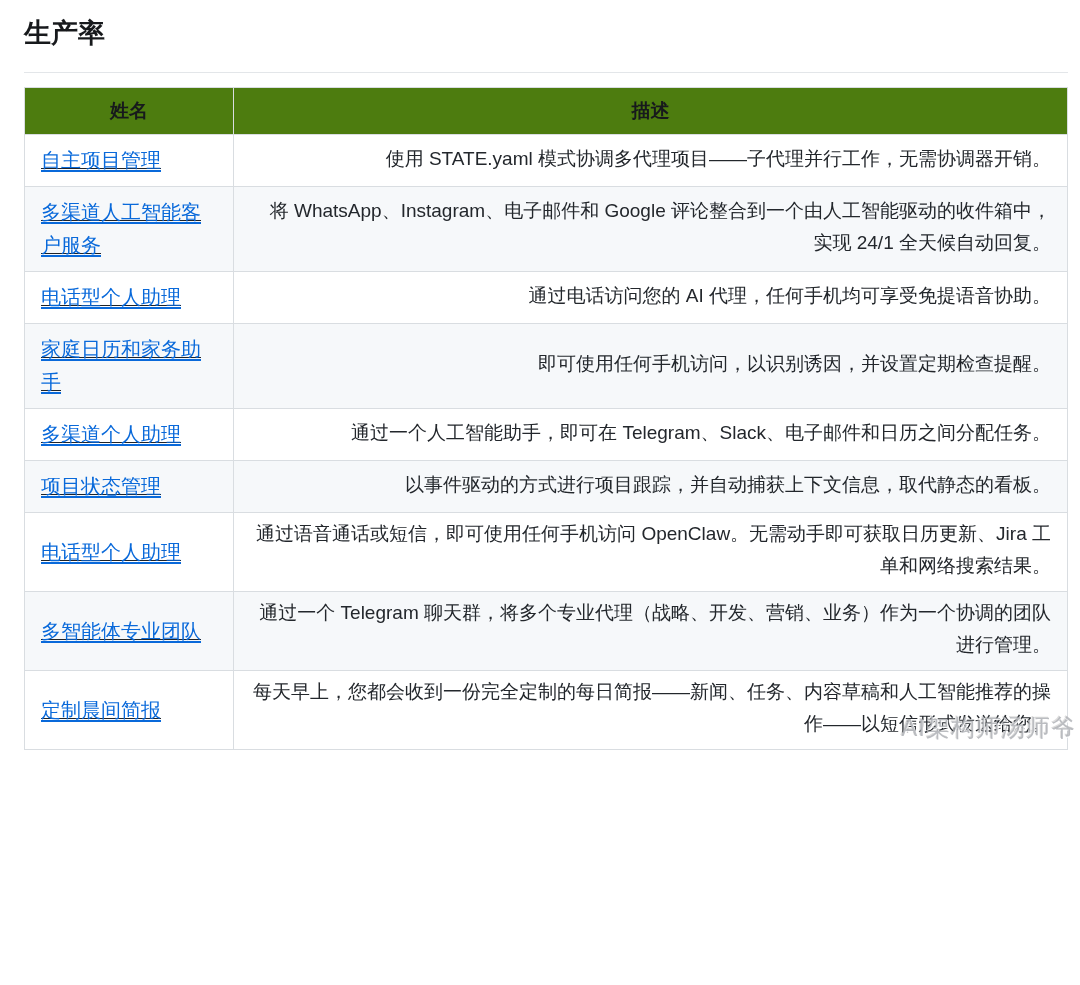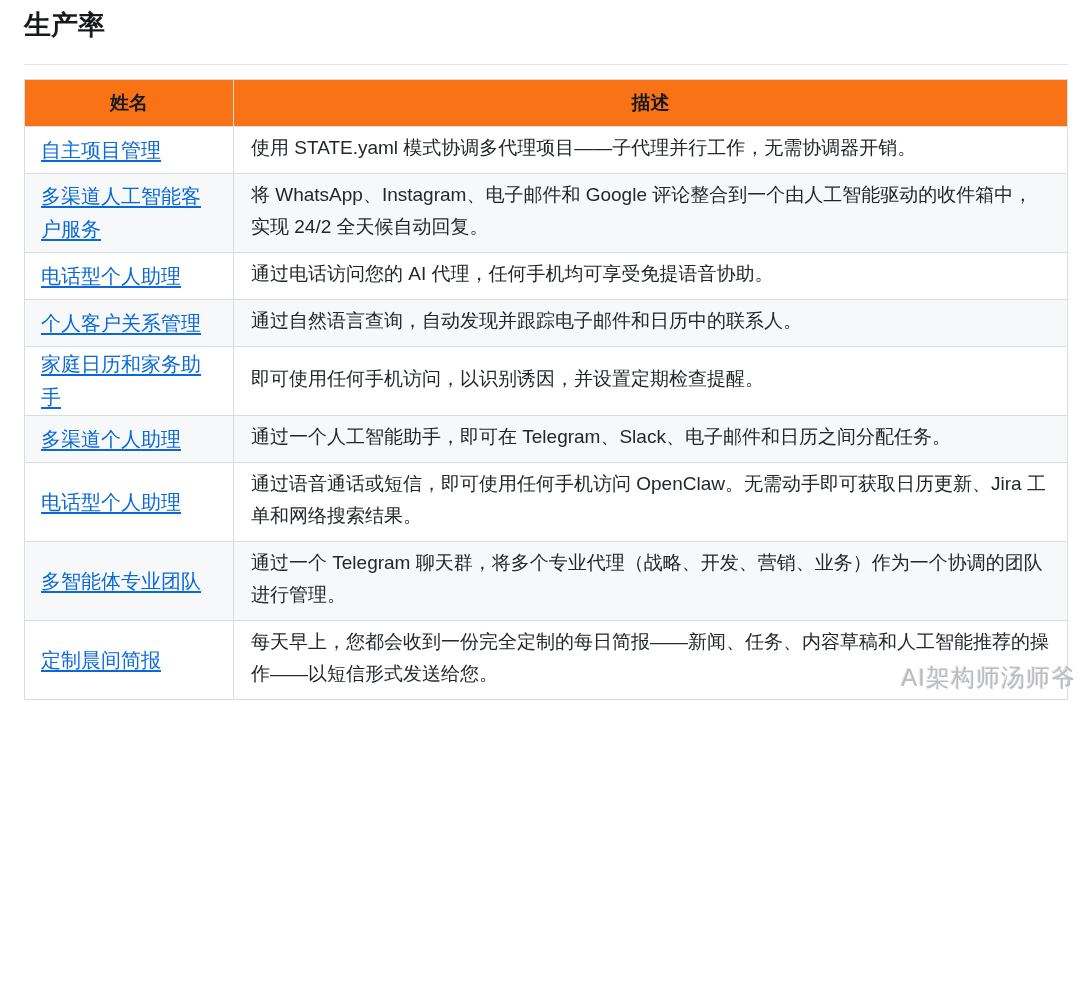--- a/index.html
+++ b/index.html
@@ -3,43 +3,43 @@
 <meta charset="utf-8">
 <style>
   html, body { margin: 0; padding: 0; background: #ffffff; }
   body {
     width: 1080px; height: 985px; overflow: hidden; position: relative;
     font-family: "Liberation Sans", "DejaVu Sans", sans-serif;
     color: #1f2328;
   }
   .page { padding: 0 12px 0 24px; position: relative; }
   h1.page-title {
-    margin: 0; padding: 8px 0 0 0;
+    margin: 0; padding: 16px 0 0 0;
     font-size: 27px; line-height: 34px; font-weight: 700; color: #17191c;
   }
   hr.title-divider {
     border: none; border-top: 1px solid #e3e6e9;
     margin: 22px 0 14px 0;
   }
   table.use-cases {
     border-collapse: collapse; width: 100%;
     font-size: 19px; table-layout: fixed;
   }
   table.use-cases th, table.use-cases td {
     border: 1px solid #d9dde1;
     vertical-align: middle;
   }
   table.use-cases th {
     font-weight: 700; text-align: center;
     padding: 7px 16px; line-height: 32px; font-size: 19px;
-    background: #f97316; color: #17191c;
+    background: #4d7c0f; color: #17191c;
   }
   col.name-col { width: 209px; }
-  td.name-cell  { padding: 1px 16px; line-height: 32px; }
-  td.desc-cell  { padding: 5px 16px 9px 17px; line-height: 32px; color: #23272c; }
+  td.name-cell  { padding: 9px 16px; line-height: 32px; text-decoration: underline; }
+  td.desc-cell  { padding: 5px 16px 9px 17px; line-height: 32px; color: #23272c; text-align: right; }
   td.name-cell a {
     color: #0969da; text-decoration: underline;
     text-underline-offset: 3px; font-size: 20px; cursor: pointer;
   }
   tbody tr:nth-child(even) { background: #f6f8fa; }
   tbody tr:nth-child(odd)  { background: #ffffff; }
   .watermark {
     position: absolute; right: 4px; bottom: 6px;
     font-size: 24px; letter-spacing: 1px;
     color: rgba(175,178,182,0.85);
@@ -69,45 +69,45 @@
         <tr>
     <td class="name-cell">
       <a href="#">自主项目管理</a>
     </td>
     <td class="desc-cell">使用 STATE.yaml 模式协调多代理项目——子代理并行工作，无需协调器开销。</td>
   </tr>
         <tr>
     <td class="name-cell">
       <a href="#">多渠道人工智能客户服务</a>
     </td>
-    <td class="desc-cell">将 WhatsApp、Instagram、电子邮件和 Google 评论整合到一个由人工智能驱动的收件箱中，实现 24/2 全天候自动回复。</td>
+    <td class="desc-cell">将 WhatsApp、Instagram、电子邮件和 Google 评论整合到一个由人工智能驱动的收件箱中，实现 24/1 全天候自动回复。</td>
   </tr>
         <tr>
     <td class="name-cell">
       <a href="#">电话型个人助理</a>
     </td>
     <td class="desc-cell">通过电话访问您的 AI 代理，任何手机均可享受免提语音协助。</td>
-  </tr>
-        <tr>
-    <td class="name-cell">
-      <a href="#">个人客户关系管理</a>
-    </td>
-    <td class="desc-cell">通过自然语言查询，自动发现并跟踪电子邮件和日历中的联系人。</td>
   </tr>
         <tr>
     <td class="name-cell">
       <a href="#">家庭日历和家务助手</a>
     </td>
     <td class="desc-cell">即可使用任何手机访问，以识别诱因，并设置定期检查提醒。</td>
   </tr>
         <tr>
     <td class="name-cell">
       <a href="#">多渠道个人助理</a>
     </td>
     <td class="desc-cell">通过一个人工智能助手，即可在 Telegram、Slack、电子邮件和日历之间分配任务。</td>
+  </tr>
+        <tr>
+    <td class="name-cell">
+      <a href="#">项目状态管理</a>
+    </td>
+    <td class="desc-cell">以事件驱动的方式进行项目跟踪，并自动捕获上下文信息，取代静态的看板。</td>
   </tr>
         <tr>
     <td class="name-cell">
       <a href="#">电话型个人助理</a>
     </td>
     <td class="desc-cell">通过语音通话或短信，即可使用任何手机访问 OpenClaw。无需动手即可获取日历更新、Jira 工单和网络搜索结果。</td>
   </tr>
         <tr>
     <td class="name-cell">
       <a href="#">多智能体专业团队</a>

